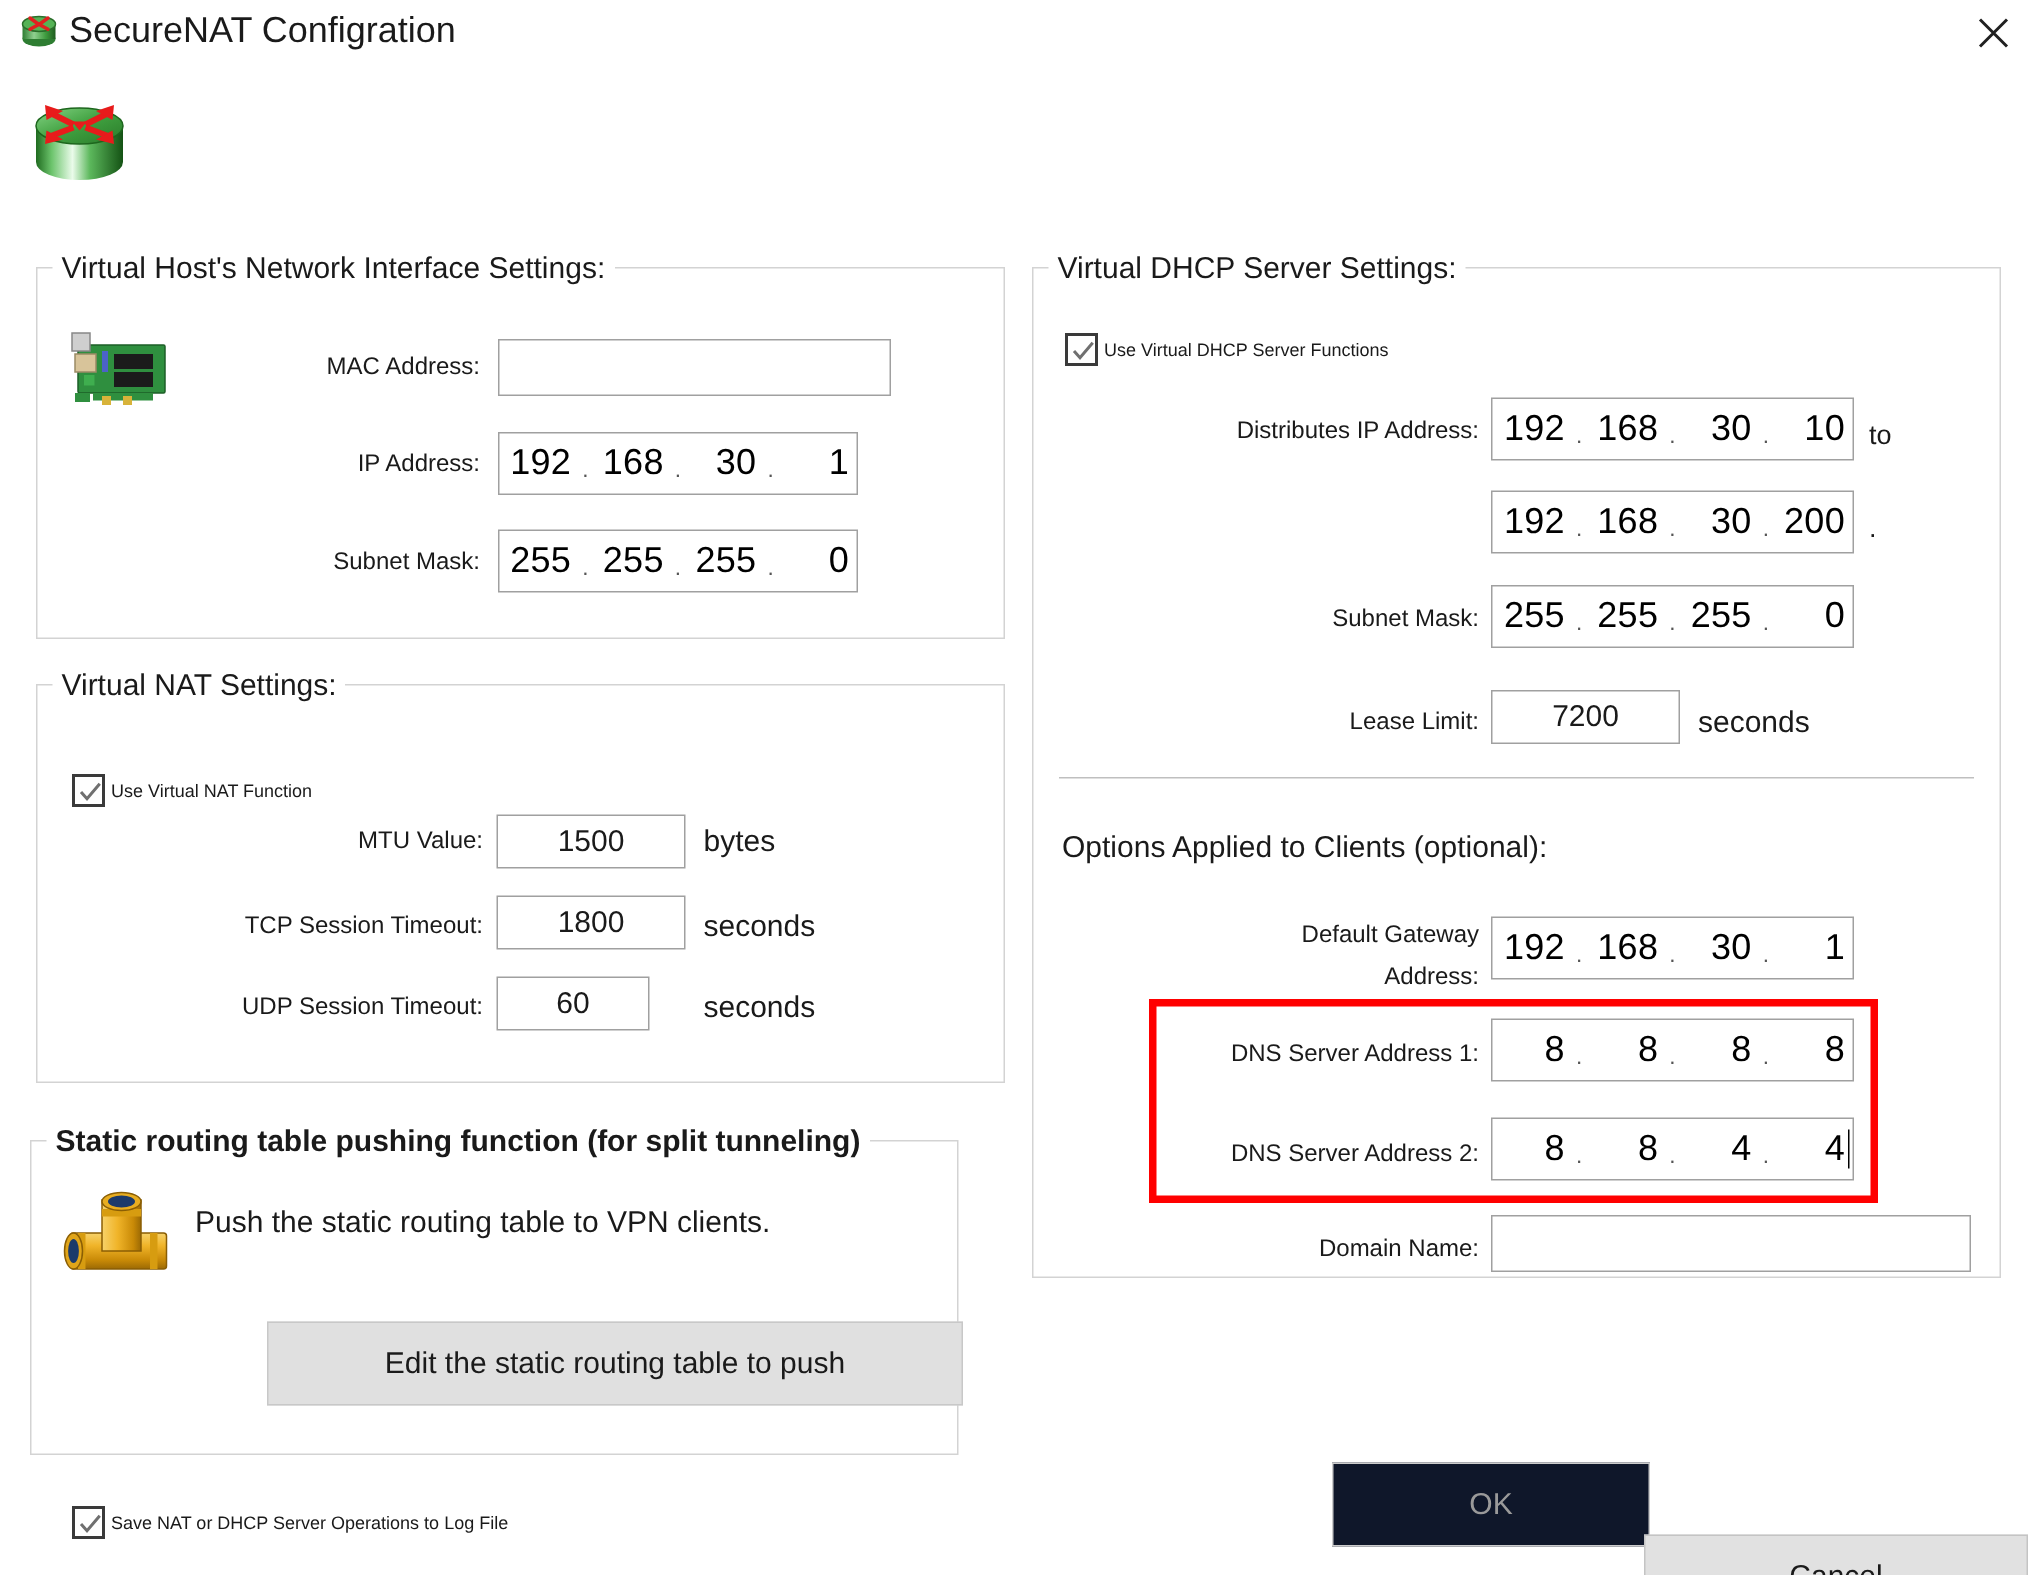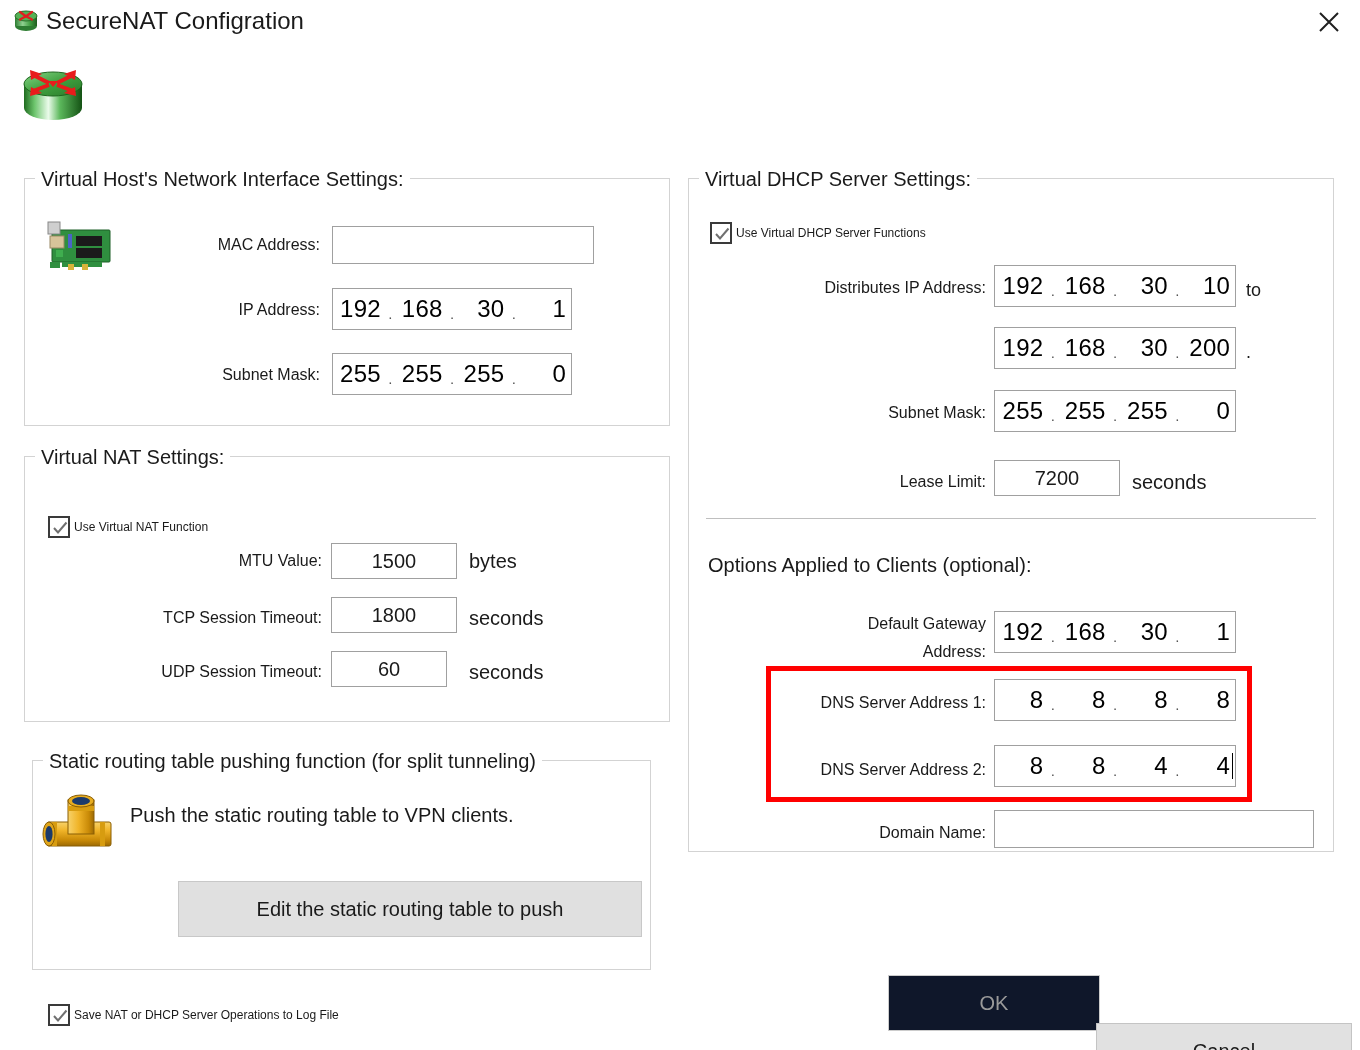--- a/index.html
+++ b/index.html
@@ -370,24 +370,24 @@
 
 <div class="field-label" style="left:110px; top:548px; width:212px;">MTU Value:</div>
 <div class="numbox" style="left:331px; top:543px; width:126px; height:36px;">1500</div>
 <div class="unit-label" style="left:469px; top:548px;">bytes</div>
 
 <div class="field-label" style="left:110px; top:605px; width:212px;">TCP Session Timeout:</div>
 <div class="numbox" style="left:331px; top:597px; width:126px; height:36px;">1800</div>
 <div class="unit-label" style="left:469px; top:605px;">seconds</div>
 
 <div class="field-label" style="left:110px; top:659px; width:212px;">UDP Session Timeout:</div>
-<div class="numbox" style="left:331px; top:651px; width:116px; height:36px;">60</div>
+<div class="numbox" style="left:331px; top:651px; width:102px; height:36px;">60</div>
 <div class="unit-label" style="left:469px; top:659px;">seconds</div>
 
-<div class="groupbox" style="left:32px; top:760px; width:619px; height:210px;">
+<div class="groupbox" style="left:20px; top:760px; width:619px; height:210px;font-weight:bold;">
   <div class="group-legend">Static routing table pushing function (for split tunneling)</div>
 </div>
 
 <div style="position:absolute; left:42px; top:792px; width:74px; height:64px;">
   <svg width="74" height="64" viewBox="0 0 74 64">
     <defs>
       <linearGradient id="pipeH" x1="0" y1="0" x2="0" y2="1">
         <stop offset="0%" stop-color="#f7d26a"></stop>
         <stop offset="35%" stop-color="#f0b429"></stop>
         <stop offset="75%" stop-color="#c98a07"></stop>

